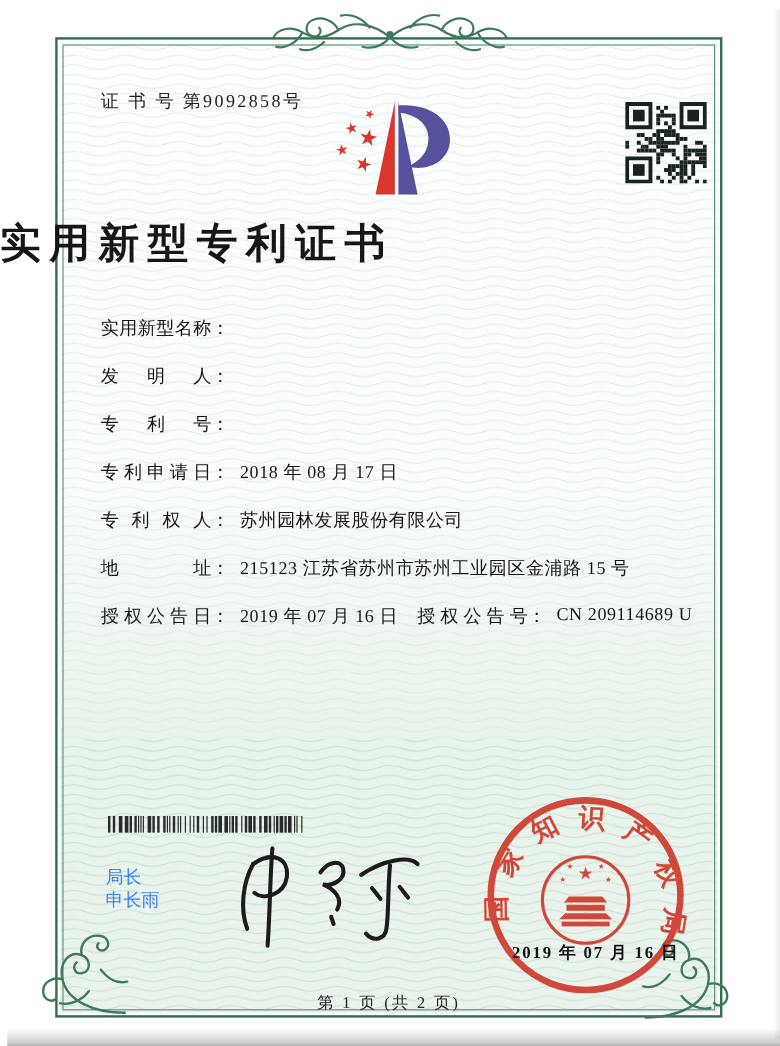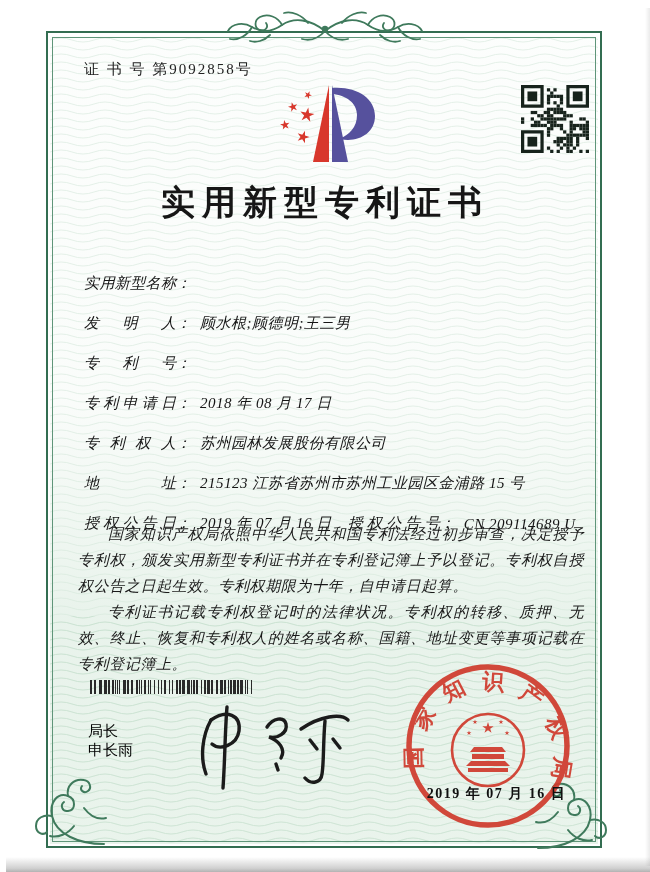--- a/index.html
+++ b/index.html
@@ -14,41 +14,41 @@
   .tint{position:absolute;left:50px;top:36px;right:52px;bottom:28px;
         background:linear-gradient(180deg,rgba(236,245,238,0.15) 0%,rgba(229,241,231,0.2) 45%,
                    rgba(214,233,219,0.55) 72%,rgba(219,236,223,0.6) 100%);}
   .waves{position:absolute;left:50px;top:36px;right:52px;bottom:28px;}
   
   .scan-shadow-bottom{position:absolute;left:6px;right:0;bottom:0;height:15px;
         background:linear-gradient(to bottom,rgba(0,0,0,0) 0%,rgba(110,110,110,0.32) 75%,rgba(95,95,95,0.48) 100%);}
   .scan-shadow-right{position:absolute;top:8px;bottom:6px;right:0;width:5px;
         background:linear-gradient(to right,rgba(0,0,0,0) 0%,rgba(120,120,120,0.15) 100%);}
 
-  .cert-number{position:absolute;left:84px;top:60px;font-size:15px;letter-spacing:2px;color:#222;text-align:center;}
+  .cert-number{position:absolute;left:84px;top:75px;font-size:15px;letter-spacing:2px;color:#222;text-align:center;}
   .logo{position:absolute;left:258px;top:82px;}
   .qr{position:absolute;left:521px;top:85px;}
 
-  .title{position:absolute;left:0;right:0;top:180px;text-align:center;font-size:34px;
+  .title{position:absolute;left:0;right:0;top:180px;font-size:34px;
          font-weight:700;letter-spacing:7px;color:#161616;}
 
   .fields{position:absolute;left:84px;top:253px;right:58px;font-size:15px;color:#151515;}
-  .frow{height:40px;display:flex;align-items:flex-end;white-space:nowrap;font-style:italic;}
+  .frow{height:40px;display:flex;align-items:center;white-space:nowrap;}
   .flabel{display:inline-block;width:92px;text-align:justify;text-align-last:justify;}
   .fcolon{margin-right:9px;}
   .fvalue{letter-spacing:0.5px;}
   .second-pair{margin-left:16px;}
 
   .body-text{position:absolute;left:78px;top:521px;width:506px;font-size:15px;line-height:26px;
              font-style:italic;letter-spacing:0.6px;text-align:justify;color:#191919;}
   .body-text p{margin:0;text-indent:2em;}
 
   .barcode{position:absolute;left:90px;top:680px;}
 
-  .issuer{position:absolute;left:88px;top:722px;font-size:15px;color:#000000;}
+  .issuer{position:absolute;left:88px;top:722px;font-size:15px;color:#3b82f6;}
   .issuer .line2{}
   .signature{position:absolute;left:183px;top:700px;}
 
   .seal{position:absolute;left:399px;top:660px;opacity:0.92;}
   .seal-date{position:absolute;left:404px;top:785px;width:185px;font-size:14px;font-weight:600;
              letter-spacing:1.5px;color:#101010;text-align:center;}
 
   .footer{position:absolute;left:46px;right:48px;top:827px;text-align:center;font-size:13.5px;
           letter-spacing:2px;color:#222;}
 
@@ -258,21 +258,20 @@
   <div class="title">实用新型专利证书</div>
 
   <div class="fields">
     <div class="frow">
       <span class="flabel">实用新型名称</span>
         <span class="fcolon">：</span>
     </div>
     <div class="frow">
       <span class="flabel">发明人</span>
         <span class="fcolon">：</span>
-      <span class="fvalue">顾水根;顾德明;王三男</span>
     </div>
     <div class="frow">
       <span class="flabel">专利号</span>
         <span class="fcolon">：</span>
     </div>
     <div class="frow">
       <span class="flabel">专利申请日</span>
         <span class="fcolon">：</span>
       <span class="fvalue">2018 年 08 月 17 日</span>
     </div>
@@ -289,24 +288,20 @@
     <div class="frow">
       <span class="flabel">授权公告日</span>
         <span class="fcolon">：</span>
       <span class="fvalue">2019 年 07 月 16 日</span>
       <span class="flabel second-pair">授权公告号</span>
         <span class="fcolon">：</span>
       <span class="fvalue">CN 209114689 U</span>
     </div>
   </div>
 
-  <div class="body-text">
-    <p>国家知识产权局依照中华人民共和国专利法经过初步审查，决定授予专利权，颁发实用新型专利证书并在专利登记簿上予以登记。专利权自授权公告之日起生效。专利权期限为十年，自申请日起算。</p>
-    <p>专利证书记载专利权登记时的法律状况。专利权的转移、质押、无效、终止、恢复和专利权人的姓名或名称、国籍、地址变更等事项记载在专利登记簿上。</p>
-  </div>
 
   <svg class="barcode" width="165" height="14" viewBox="0 0 165 14">
     <g fill="#2a2a2a">
         <rect x="0" y="0" width="2" height="14"></rect>
         <rect x="4" y="0" width="2" height="14"></rect>
         <rect x="9" y="0" width="3" height="14"></rect>
         <rect x="14" y="0" width="3" height="14"></rect>
         <rect x="18" y="0" width="2" height="14"></rect>
         <rect x="22" y="0" width="2" height="14"></rect>
         <rect x="25" y="0" width="1" height="14"></rect>
@@ -389,16 +384,17 @@
         <use href="#st" transform="translate(107,73) scale(2.6)"></use>
         <path d="M70,92 L106,92 L102,87 L74,87 Z"></path>
         <rect x="72" y="94" width="32" height="5"></rect>
         <path d="M66,106 L110,106 L105,101 L71,101 Z"></path>
         <rect x="68" y="108" width="40" height="4"></rect>
       </g>
     </g>
   </svg>
   <div class="seal-date">2019 年 07 月 16 日</div>
 
+  <div class="footer">第 1 页 (共 2 页)</div>
 
   <div class="scan-shadow-bottom"></div>
   <div class="scan-shadow-right"></div>
 </div>
 
 </body></html>

